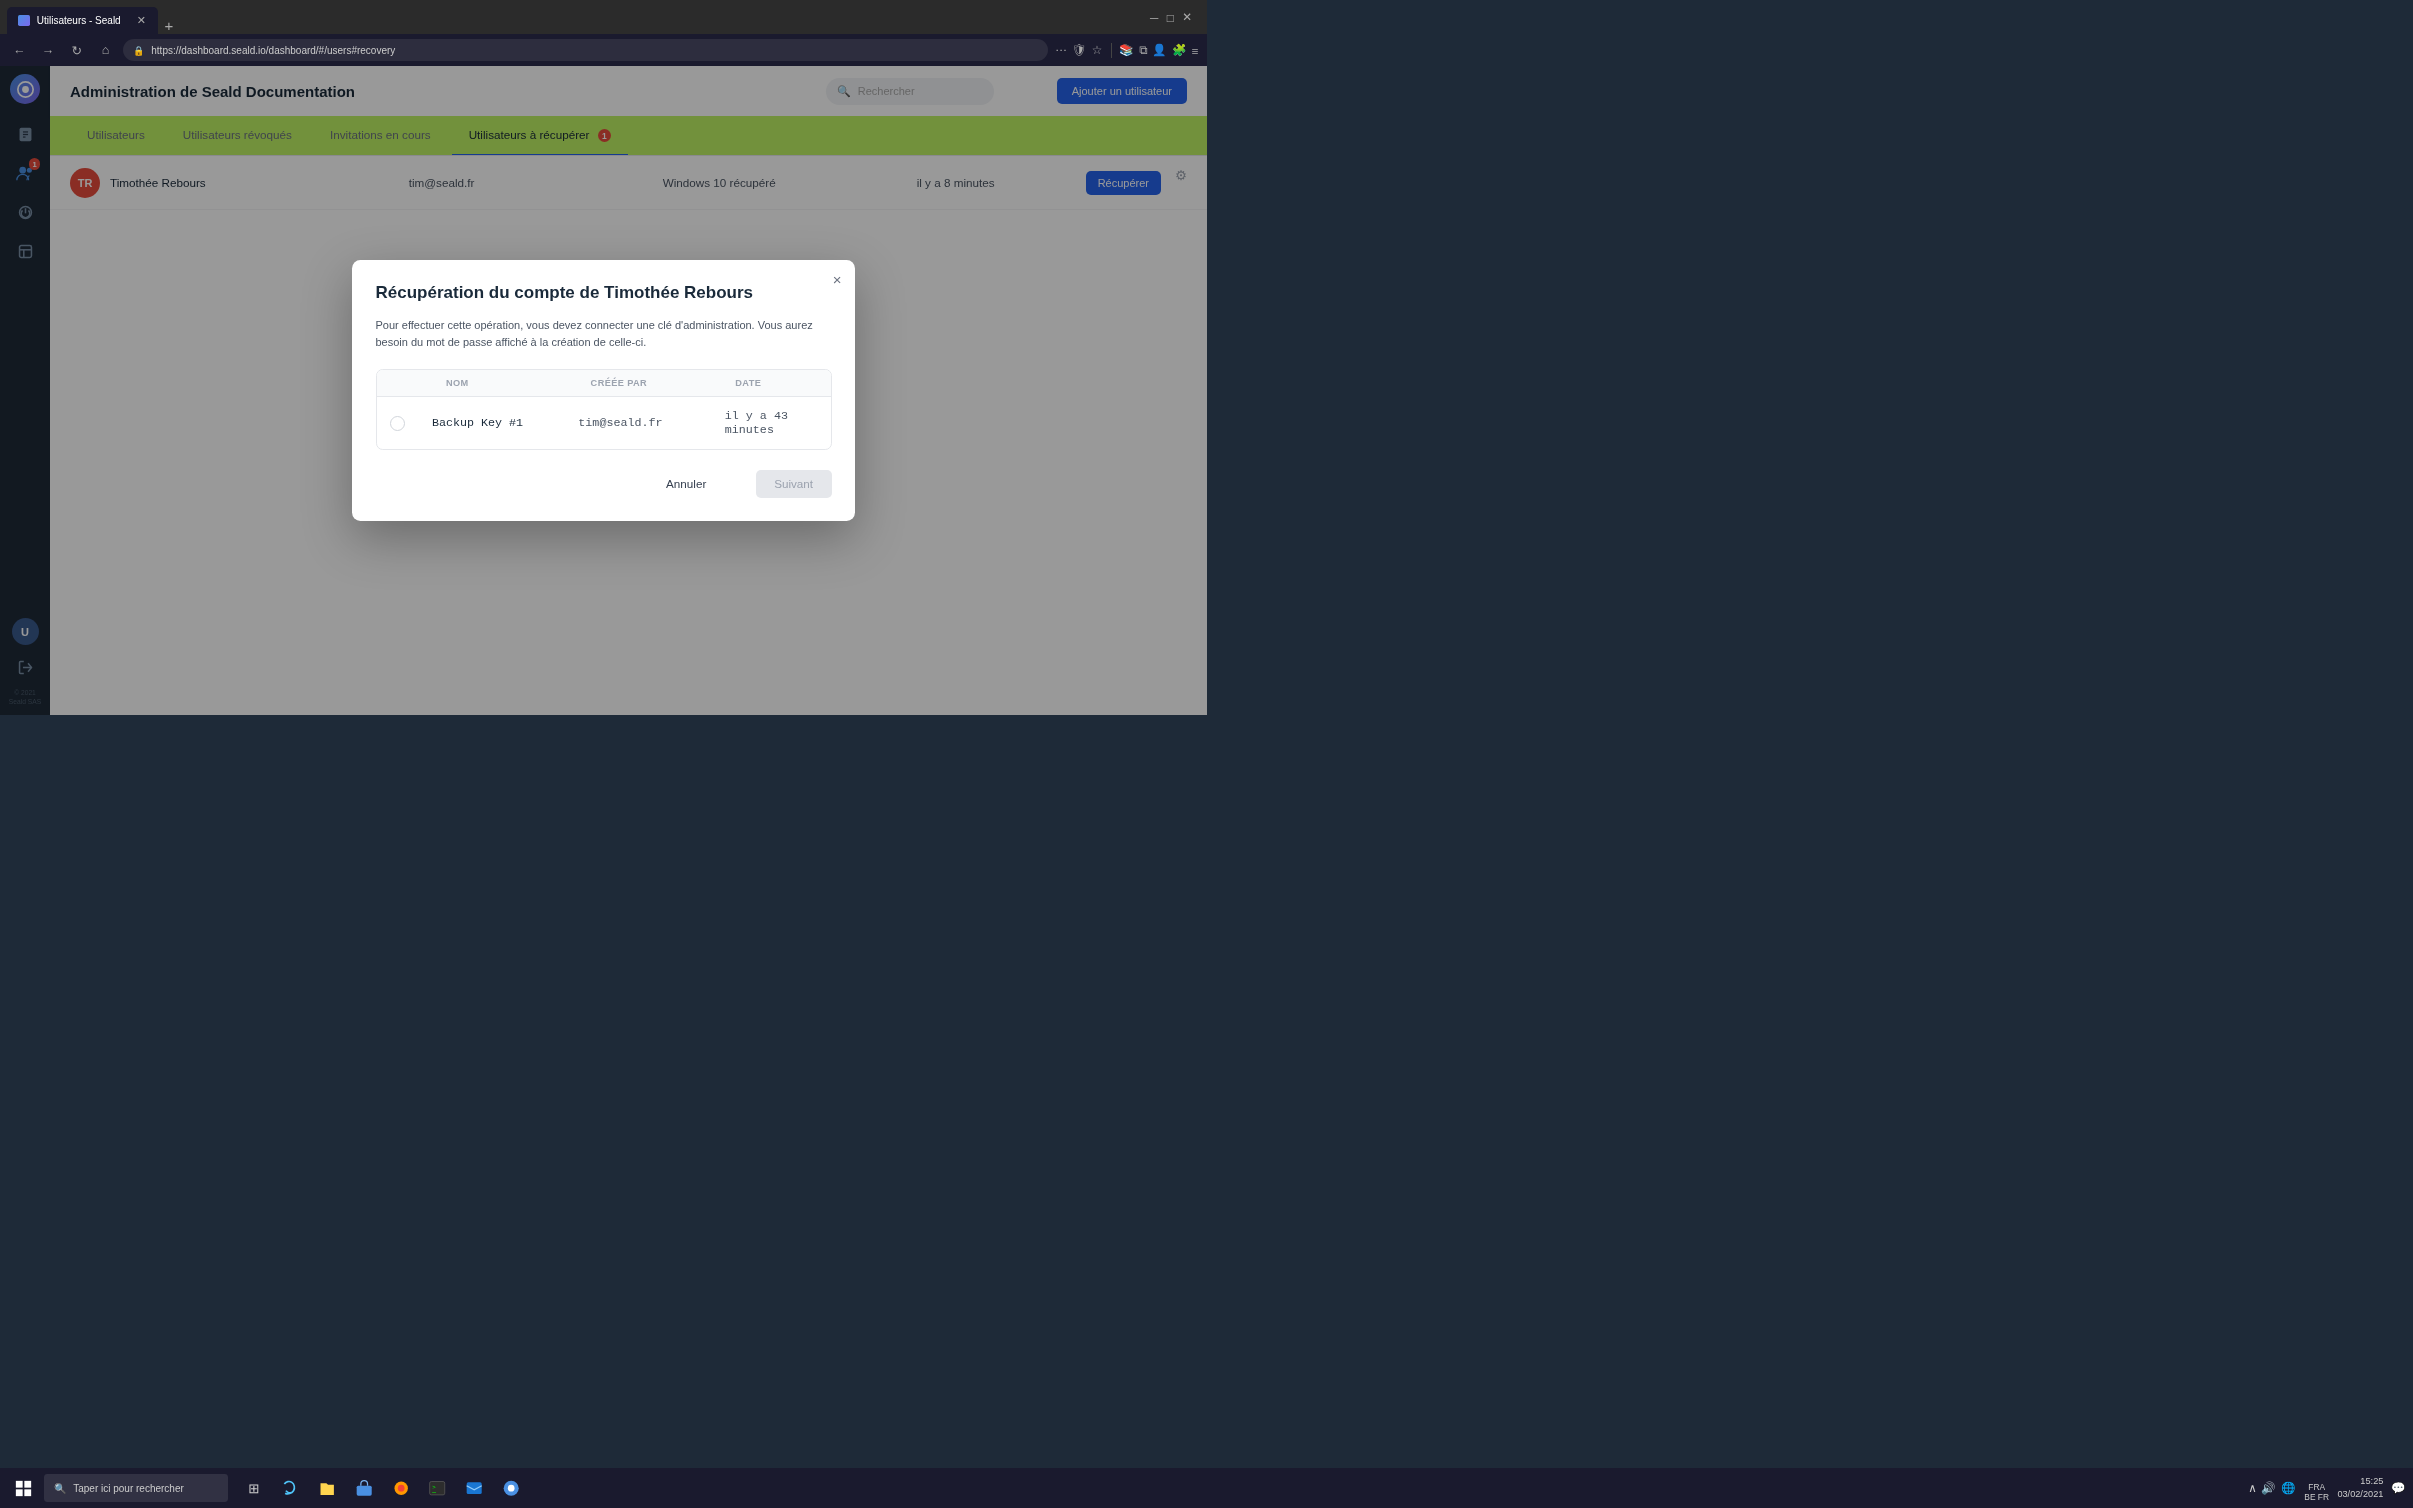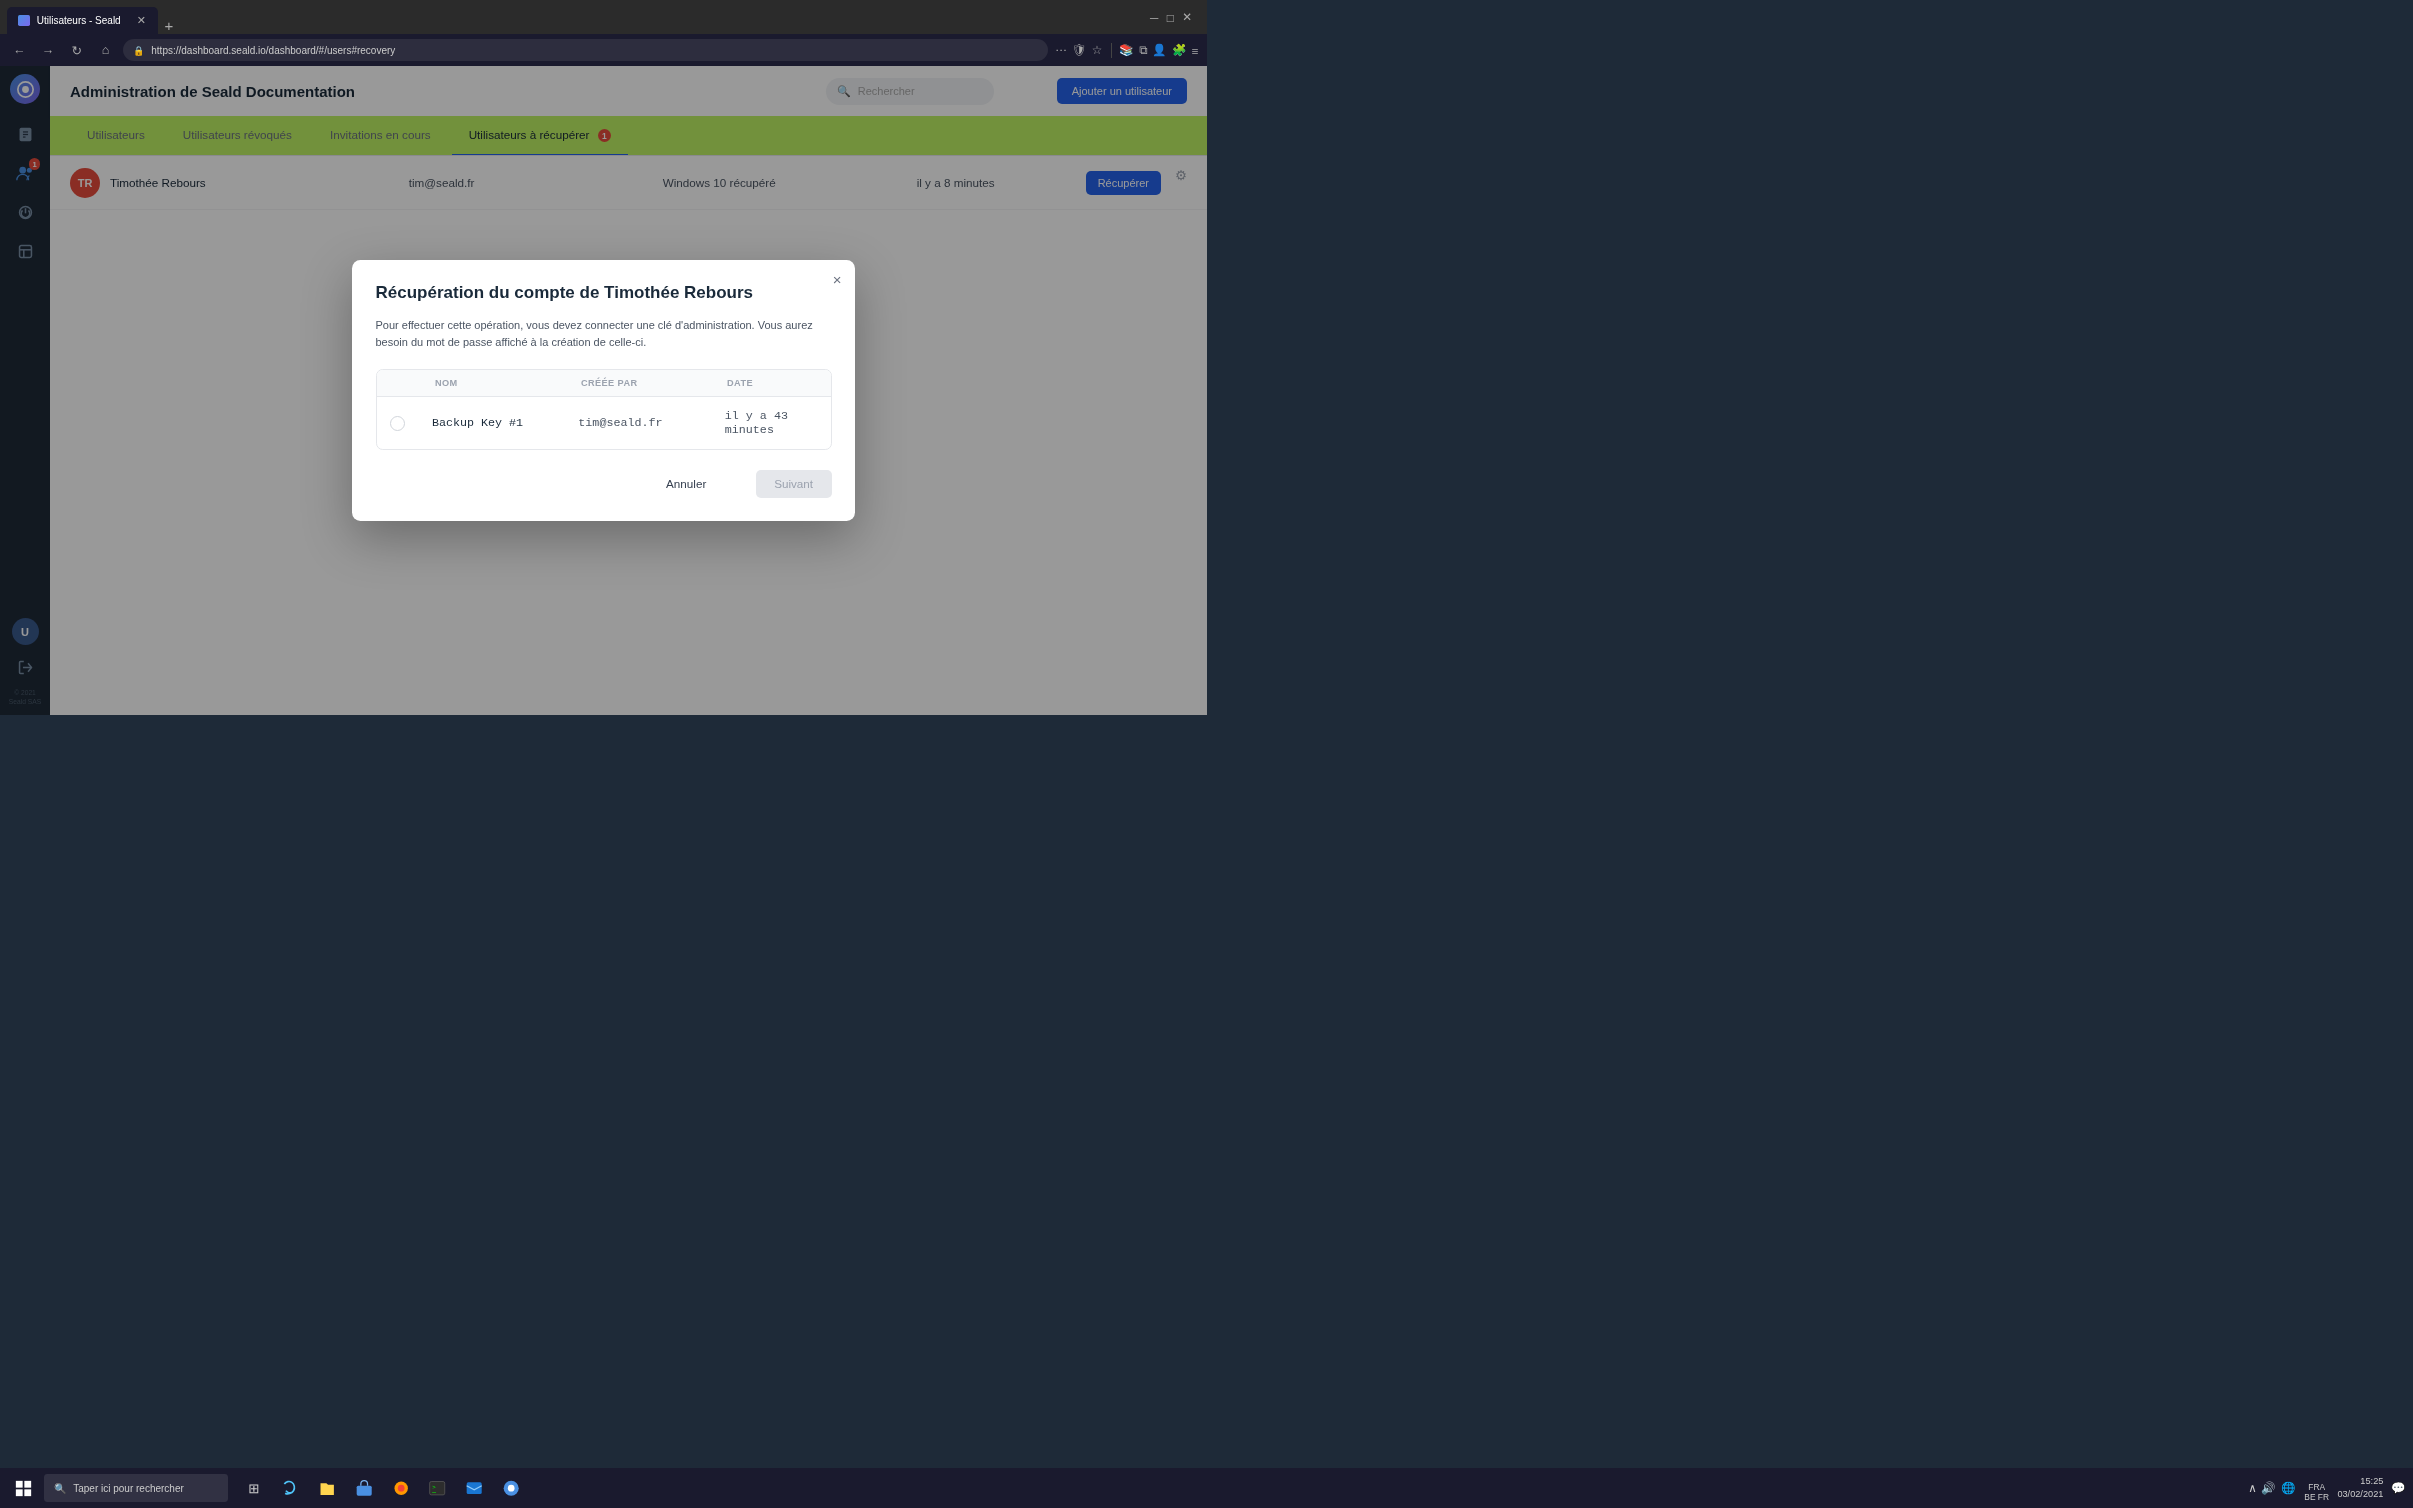--- a/index.html
+++ b/index.html
@@ -354,21 +354,21 @@
       border-radius: 6.7px;
       overflow: hidden;
       margin-bottom: 20px;
     }
     .key-table-header {
       display: grid;
       grid-template-columns: 34px 1.5fr 1.5fr 1fr;
       background: #f9fafb;
       padding: 8.4px 13.4px;
       border-bottom: 0.8px solid #e5e7eb;
-      gap: 11px;
+      gap: 22px;
     }
     .key-table-header-cell {
       font-size: 9.2px;
       font-weight: 600;
       color: #9ca3af;
       text-transform: uppercase;
       letter-spacing: 0.4px;
     }
     .key-table-row {
       display: grid;

